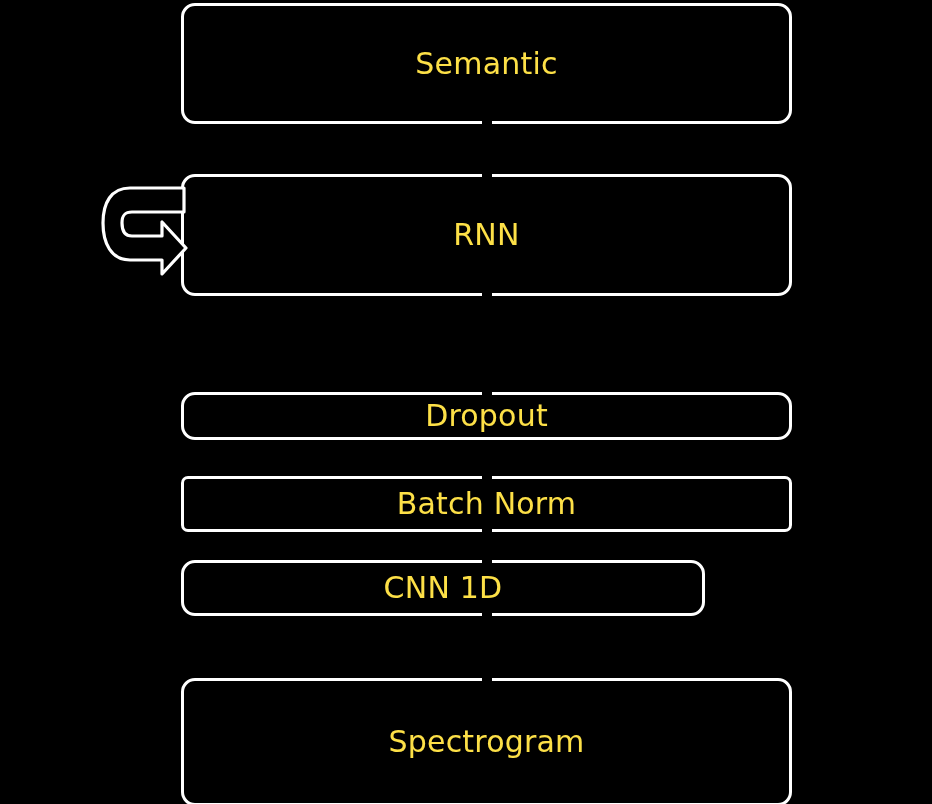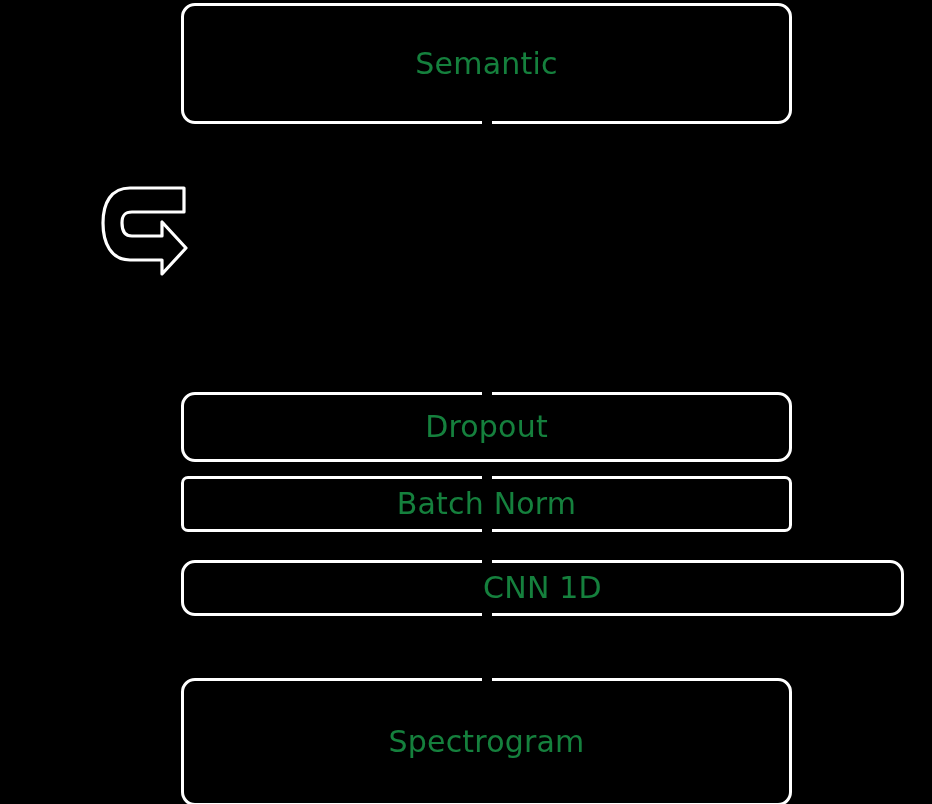--- a/index.html
+++ b/index.html
@@ -29,35 +29,35 @@
     position: absolute;
     box-sizing: border-box;
     background: #000000;
     border: 3px solid #ffffff;
     border-radius: 14px;
     display: flex;
     align-items: center;
     justify-content: center;
   }
   .layer-label {
-    color: #15803d;
+    color: #fde047;
     font-size: 30px;
     font-weight: 400;
     letter-spacing: 0.2px;
     line-height: 1;
     white-space: nowrap;
     font-family: "DejaVu Sans", "Liberation Sans", sans-serif;
   }
 
   
   .layer-box.b-semantic    { left: 181px; top: 3px;   width: 611px; height: 121px; }
   .layer-box.b-rnn         { left: 181px; top: 174px; width: 611px; height: 122px; }
-  .layer-box.b-dropout     { left: 181px; top: 392px; width: 611px; height: 70px;  }
+  .layer-box.b-dropout     { left: 181px; top: 392px; width: 611px; height: 48px;  }
   .layer-box.b-batchnorm   { left: 181px; top: 476px; width: 611px; height: 56px; border-radius: 7px;  }
-  .layer-box.b-cnn1d       { left: 181px; top: 560px; width: 723px; height: 56px;  }
+  .layer-box.b-cnn1d       { left: 181px; top: 560px; width: 524px; height: 56px;  }
   .layer-box.b-spectrogram { left: 181px; top: 678px; width: 611px; height: 128px; }
 
   
   .notch {
     position: absolute;
     background: #000000;
     width: 10px;
     height: 5px;
     left: 482px;
   }
@@ -75,20 +75,23 @@
 </head>
 <body>
 
 <div id="canvas">
 
   <div class="layer-box b-semantic">
     <span class="layer-label">Semantic</span>
   </div>
   <div class="notch" style="top: 121px;"></div>
 
+  <div class="layer-box b-rnn">
+    <span class="layer-label">RNN</span>
+  </div>
   <div class="notch" style="top: 174px;"></div>
   <div class="notch" style="top: 293px;"></div>
 
   <svg id="recurrent-loop" viewBox="0 0 88 108" aria-hidden="true">
 
     <path d="
         M 84,6
         L 30,6
         C 11,6 3,21 3,41
         C 3,61 11,78 30,78

